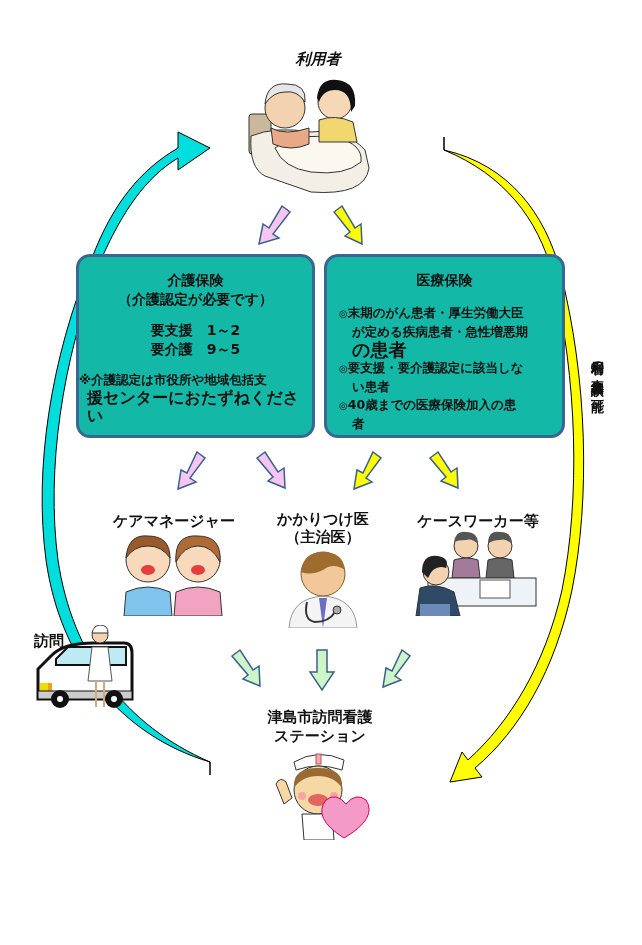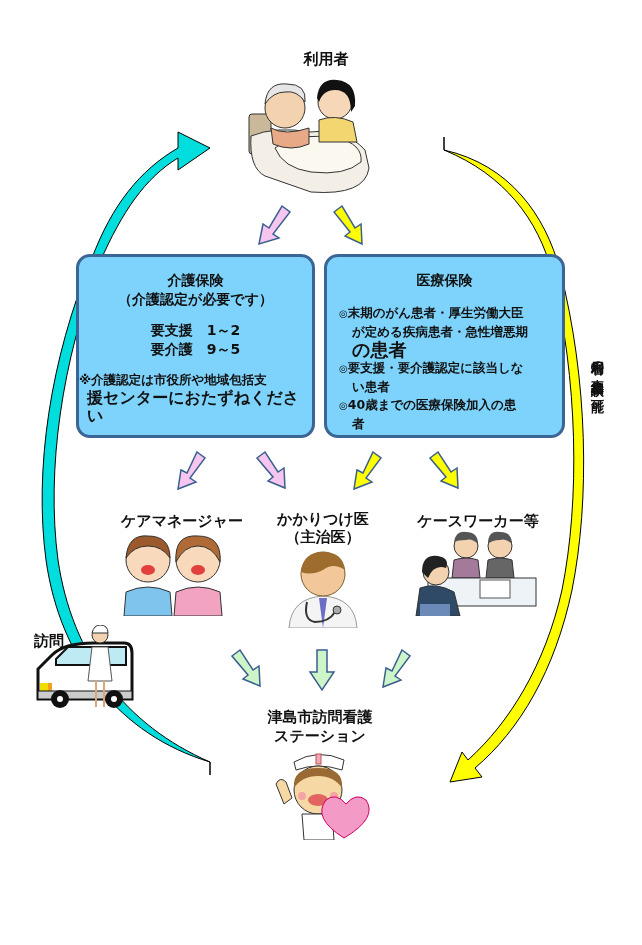--- a/index.html
+++ b/index.html
@@ -1,20 +1,20 @@
 <!DOCTYPE html>
 <html><head>
 <meta charset="utf-8">
 <style>
   html, body { margin:0; padding:0; background:#ffffff; }
   body { width:642px; height:945px; position:relative; overflow:hidden;
          font-family:"DejaVu Sans", "Liberation Sans", sans-serif; color:#111; }
   svg.layer { position:absolute; left:0; top:0; width:642px; height:945px; }
   .label { position:absolute; font-weight:bold; font-size:15px; text-align:center; white-space:nowrap; line-height:19px; }
-  .box { position:absolute; border:3px solid #3b6594; border-radius:14px; background:#7dd3fc; box-sizing:border-box; }
+  .box { position:absolute; border:3px solid #3b6594; border-radius:14px; background:#14b8a6; box-sizing:border-box; }
   .box-title { font-weight:bold; font-size:14px; text-align:center; line-height:19px; }
   .box-line { font-weight:bold; font-size:13.5px; line-height:18px; }
   .vert { position:absolute; writing-mode:vertical-rl; font-size:13px; font-weight:bold; letter-spacing:1px; line-height:16px; }
   .illus { position:absolute; }
 </style>
 </head>
 <body>
 
 <svg class="layer" viewBox="0 0 642 945">
 
@@ -32,21 +32,21 @@
   <path d="M197 452 L205 458 L190 478 L196 482 L178 489 L181 470 L187 473 Z" fill="#f6c6f0" stroke="#3b5f8f" stroke-width="1.5"></path>
   <path d="M257 458 L265 452 L278 472 L284 468 L285 488 L268 481 L273 477 Z" fill="#f6c6f0" stroke="#3b5f8f" stroke-width="1.5"></path>
   <path d="M373 452 L381 458 L366 478 L372 482 L354 489 L357 470 L363 473 Z" fill="#ffff00" stroke="#3b5f8f" stroke-width="1.5"></path>
   <path d="M430 458 L438 452 L451 472 L457 468 L458 488 L441 481 L446 477 Z" fill="#ffff00" stroke="#3b5f8f" stroke-width="1.5"></path>
 
   <path d="M232 656 L240 650 L253 670 L259 666 L260 686 L243 679 L248 675 Z" fill="#cdf5c8" stroke="#3b5f8f" stroke-width="1.5"></path>
   <path d="M317 650 L327 650 L327 672 L334 672 L322 690 L310 672 L317 672 Z" fill="#cdf5c8" stroke="#3b5f8f" stroke-width="1.5"></path>
   <path d="M402 650 L410 656 L395 676 L401 680 L383 687 L386 668 L392 671 Z" fill="#cdf5c8" stroke="#3b5f8f" stroke-width="1.5"></path>
 </svg>
 
-<div class="label" style="left:296px; top:50px; width:60px;">利用者</div>
+<div class="label" style="left:288px; top:50px; width:60px;font-style:italic;">利用者</div>
 <svg class="illus" style="left:245px; top:72px;" width="130" height="128" viewBox="0 0 130 128">
   <rect x="4" y="42" width="22" height="40" rx="3" fill="#c9b89a" stroke="#333"></rect>
   <path d="M6 64 Q4 96 20 104 L66 120 Q120 124 124 96 L120 78 Q100 56 66 60 Q30 54 6 64Z" fill="#f3efe6" stroke="#333"></path>
   <path d="M30 76 Q50 60 92 66 Q118 72 116 90 Q100 104 66 100 Q38 96 30 76Z" fill="#fbf8f0" stroke="#333"></path>
   <circle cx="40" cy="36" r="20" fill="#f3d2b0" stroke="#333"></circle>
   <path d="M20 32 Q22 10 42 12 Q62 12 60 30 Q52 18 40 20 Q28 20 20 32Z" fill="#e6e6e6" stroke="#333"></path>
   <path d="M26 56 Q40 64 64 56 L64 72 Q46 80 28 72Z" fill="#e8a987" stroke="#333"></path>
   <circle cx="90" cy="30" r="17" fill="#f6d8b8" stroke="#333"></circle>
   <path d="M72 26 Q74 6 92 8 Q112 10 110 34 L106 40 Q106 18 90 18 Q78 18 74 30Z" fill="#111"></path>
   <path d="M74 48 Q90 42 108 50 L112 70 L74 70Z" fill="#f2d770" stroke="#333"></path>
@@ -75,21 +75,21 @@
     </div>
     <div>
       <div class="box-line" style="font-size:12.5px;"><span style="font-size:10px; font-weight:normal;">◎</span><span>40歳までの医療保険加入の患</span></div>
       <div class="box-line" style="font-size:12.5px; padding-left:13px;">者</div>
     </div>
   </div>
 </div>
 
 <div class="vert" style="left:589px; top:350px;">利用者の直接相談も可能</div>
 
-<div class="label" style="left:116px; top:512px; width:132px;">ケアマネージャー</div>
+<div class="label" style="left:108px; top:512px; width:132px;">ケアマネージャー</div>
 <svg class="illus" style="left:118px; top:530px;" width="110" height="86" viewBox="0 0 110 86">
   <circle cx="30" cy="30" r="22" fill="#f8d9bb" stroke="#333"></circle>
   <path d="M8 28 Q10 4 30 6 Q52 6 52 28 Q44 16 30 16 Q16 16 8 28Z" fill="#9b5a2c" stroke="#333"></path>
   <ellipse cx="30" cy="40" rx="7" ry="5" fill="#e2403d"></ellipse>
   <path d="M6 86 L8 62 Q30 52 52 62 L54 86Z" fill="#7fc4ec" stroke="#333"></path>
   <circle cx="80" cy="30" r="22" fill="#f8d9bb" stroke="#333"></circle>
   <path d="M58 32 Q56 4 80 6 Q104 6 102 32 Q94 16 80 16 Q66 16 58 32Z" fill="#b06a36" stroke="#333"></path>
   <ellipse cx="80" cy="40" rx="7" ry="5" fill="#e2403d"></ellipse>
   <path d="M56 86 L58 62 Q80 52 102 62 L104 86Z" fill="#f1a3c1" stroke="#333"></path>
 </svg>

